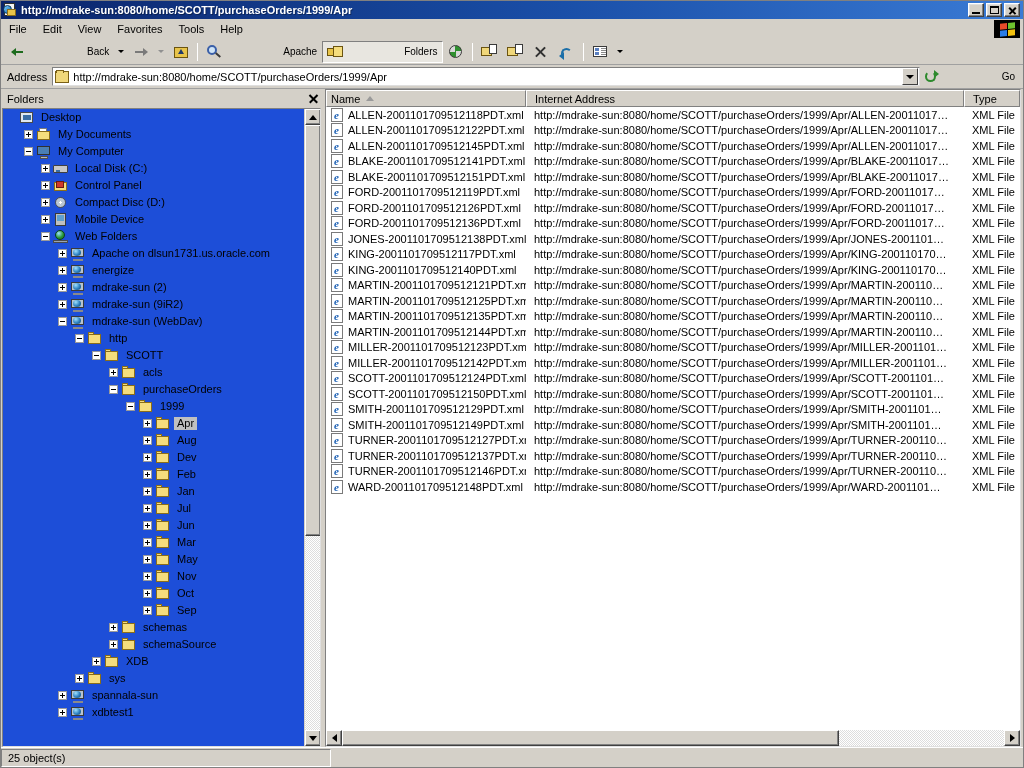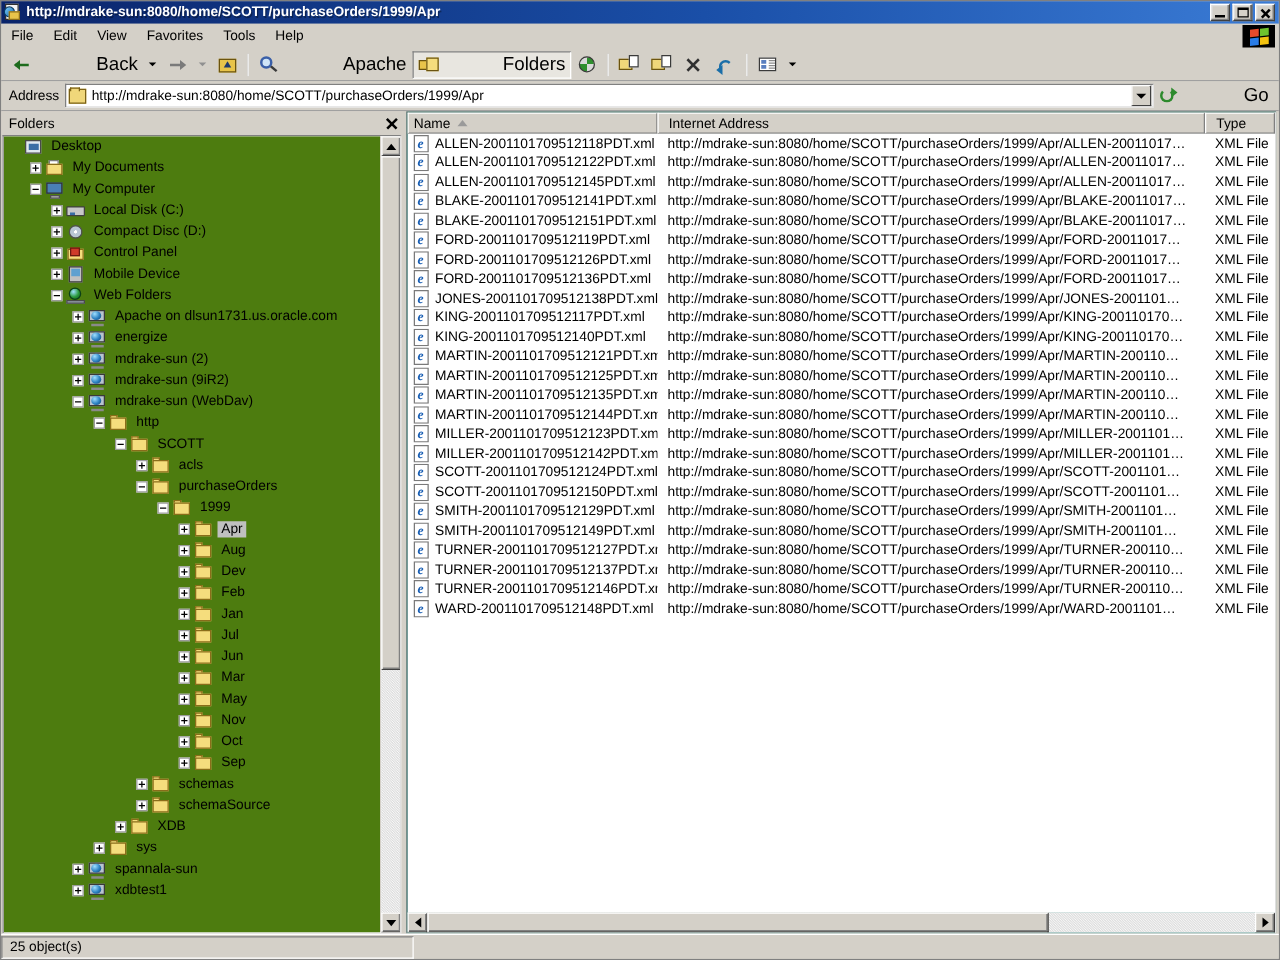--- a/index.html
+++ b/index.html
@@ -44,21 +44,21 @@
              display:flex; align-items:center; justify-content:center; }
   .winlogo .wl { width:15px; height:13px; display:grid; grid-template-columns:1fr 1fr; grid-template-rows:1fr 1fr; gap:1px; transform:skewY(-6deg); }
   .winlogo .wl i:nth-child(1){background:#e84a2a;} .winlogo .wl i:nth-child(2){background:#6ec22e;}
   .winlogo .wl i:nth-child(3){background:#2a7de8;} .winlogo .wl i:nth-child(4){background:#f2c10f;}
 
   
   .toolbar { height:26px; flex:0 0 26px; display:flex; align-items:center; background:#d4d0c8;
              border-bottom:1px solid #a0a0a0; padding-left:4px; }
   .tb-btn { height:22px; display:flex; align-items:center; padding:0 4px; border:1px solid transparent; }
   .tb-btn.pressed { border:1px solid #808080; border-right-color:#fff; border-bottom-color:#fff; background:#e8e6e0; }
-  .tb-lbl { font-size:15px; margin-left:3px;padding-left:48px; }
+  .tb-lbl { font-size:10px; margin-left:13px;padding-left:48px; }
   .tb-sep { width:1px; height:18px; background:#a0a0a0; border-right:1px solid #fff; margin:0 3px; }
   .tb-arrow { width:0;height:0;border-left:3px solid transparent;border-right:3px solid transparent;
               border-top:3px solid #000; margin:0 4px; }
   .tb-arrow.dim { border-top-color:#909090; }
   .ico { width:16px; height:16px; position:relative; flex:0 0 16px; }
   .ico.back::before, .ico.fwd::before { content:""; position:absolute; left:2px; top:7px; width:11px; height:2px; background:#1d6b1d; }
   .ico.back::after { content:""; position:absolute; left:1px; top:4px; width:0;height:0;
         border-top:4px solid transparent;border-bottom:4px solid transparent;border-right:5px solid #1d6b1d; }
   .ico.fwd::before { background:#7a7a7a; }
   .ico.fwd::after { content:""; position:absolute; right:1px; top:4px; width:0;height:0;
@@ -111,21 +111,21 @@
   .panes { flex:1 1 auto; display:flex; background:#d4d0c8; padding:0 0 0 0; overflow:hidden; }
 
   .tree-pane { width:322px; flex:0 0 322px; display:flex; flex-direction:column; background:#d4d0c8; }
   .tree-header { height:19px; flex:0 0 19px; display:flex; align-items:center; justify-content:space-between;
                  padding:0 4px 0 6px; font-size:11px; }
   .tree-close { width:12px; height:12px; position:relative; }
   .tree-close i { position:absolute; left:1px; top:5px; width:11px; height:1.6px; background:#000; }
   .tree-close i.a{transform:rotate(45deg);} .tree-close i.b{transform:rotate(-45deg);}
   .tree-body-wrap { flex:1 1 auto; display:flex; background:#fff; border:1px solid #808080;
                     border-right-color:#dfdfdf; border-bottom-color:#dfdfdf; margin:0 2px 0 1px; overflow:hidden; }
-  .tree-body { flex:1 1 auto; position:relative; overflow:hidden; background:#4d7c0f; }
+  .tree-body { flex:1 1 auto; position:relative; overflow:hidden; background:#1d4ed8; }
   .trow { height:17px; display:flex; align-items:center; white-space:nowrap; font-size:11px; position:relative; }
   .expander { width:9px; height:9px; border:1px solid #9a9a9a; background:#fff; position:relative;
               flex:0 0 9px; margin-right:3px; }
   .expander i.h { position:absolute; left:1px; top:3px; width:5px; height:1px; background:#000; }
   .expander i.v { position:absolute; left:3px; top:1px; width:1px; height:5px; background:#000; }
   .exp-spacer { width:9px; flex:0 0 9px; margin-right:3px; }
   .ticon { width:16px; height:14px; flex:0 0 16px; margin-right:3px; position:relative; }
   .ticon.folder .b { position:absolute; left:1px; top:2px; width:13px; height:10px; background:#f5dd7d; border:1px solid #8a6d1a; }
   .ticon.folder .t { position:absolute; left:1px; top:0px; width:6px; height:3px; background:#f5dd7d; border:1px solid #8a6d1a; border-bottom:none; }
   .ticon.desktop .m { position:absolute; left:1px; top:1px; width:13px; height:11px; background:#dfe8ef; border:1px solid #4a4a4a; }
@@ -384,36 +384,36 @@
                 <span class="d"></span>
               </span>
               <span class="tlabel">Local Disk (C:)</span>
             </div>
             <div class="trow">
               <span style="width:38px;flex:0 0 38px"></span>
               <span class="expander">
                 <i class="h"></i>
                 <i class="v"></i>
               </span>
+              <span class="ticon cpanel">
+                <span class="b"></span>
+                <span class="w"></span>
+              </span>
+              <span class="tlabel">Control Panel</span>
+            </div>
+            <div class="trow">
+              <span style="width:38px;flex:0 0 38px"></span>
+              <span class="expander">
+                <i class="h"></i>
+                <i class="v"></i>
+              </span>
               <span class="ticon cd">
                 <span class="c"></span>
               </span>
               <span class="tlabel">Compact Disc (D:)</span>
-            </div>
-            <div class="trow">
-              <span style="width:38px;flex:0 0 38px"></span>
-              <span class="expander">
-                <i class="h"></i>
-                <i class="v"></i>
-              </span>
-              <span class="ticon cpanel">
-                <span class="b"></span>
-                <span class="w"></span>
-              </span>
-              <span class="tlabel">Control Panel</span>
             </div>
             <div class="trow">
               <span style="width:38px;flex:0 0 38px"></span>
               <span class="expander">
                 <i class="h"></i>
                 <i class="v"></i>
               </span>
               <span class="ticon mobile">
                 <span class="b"></span>
                 <span class="s"></span>

